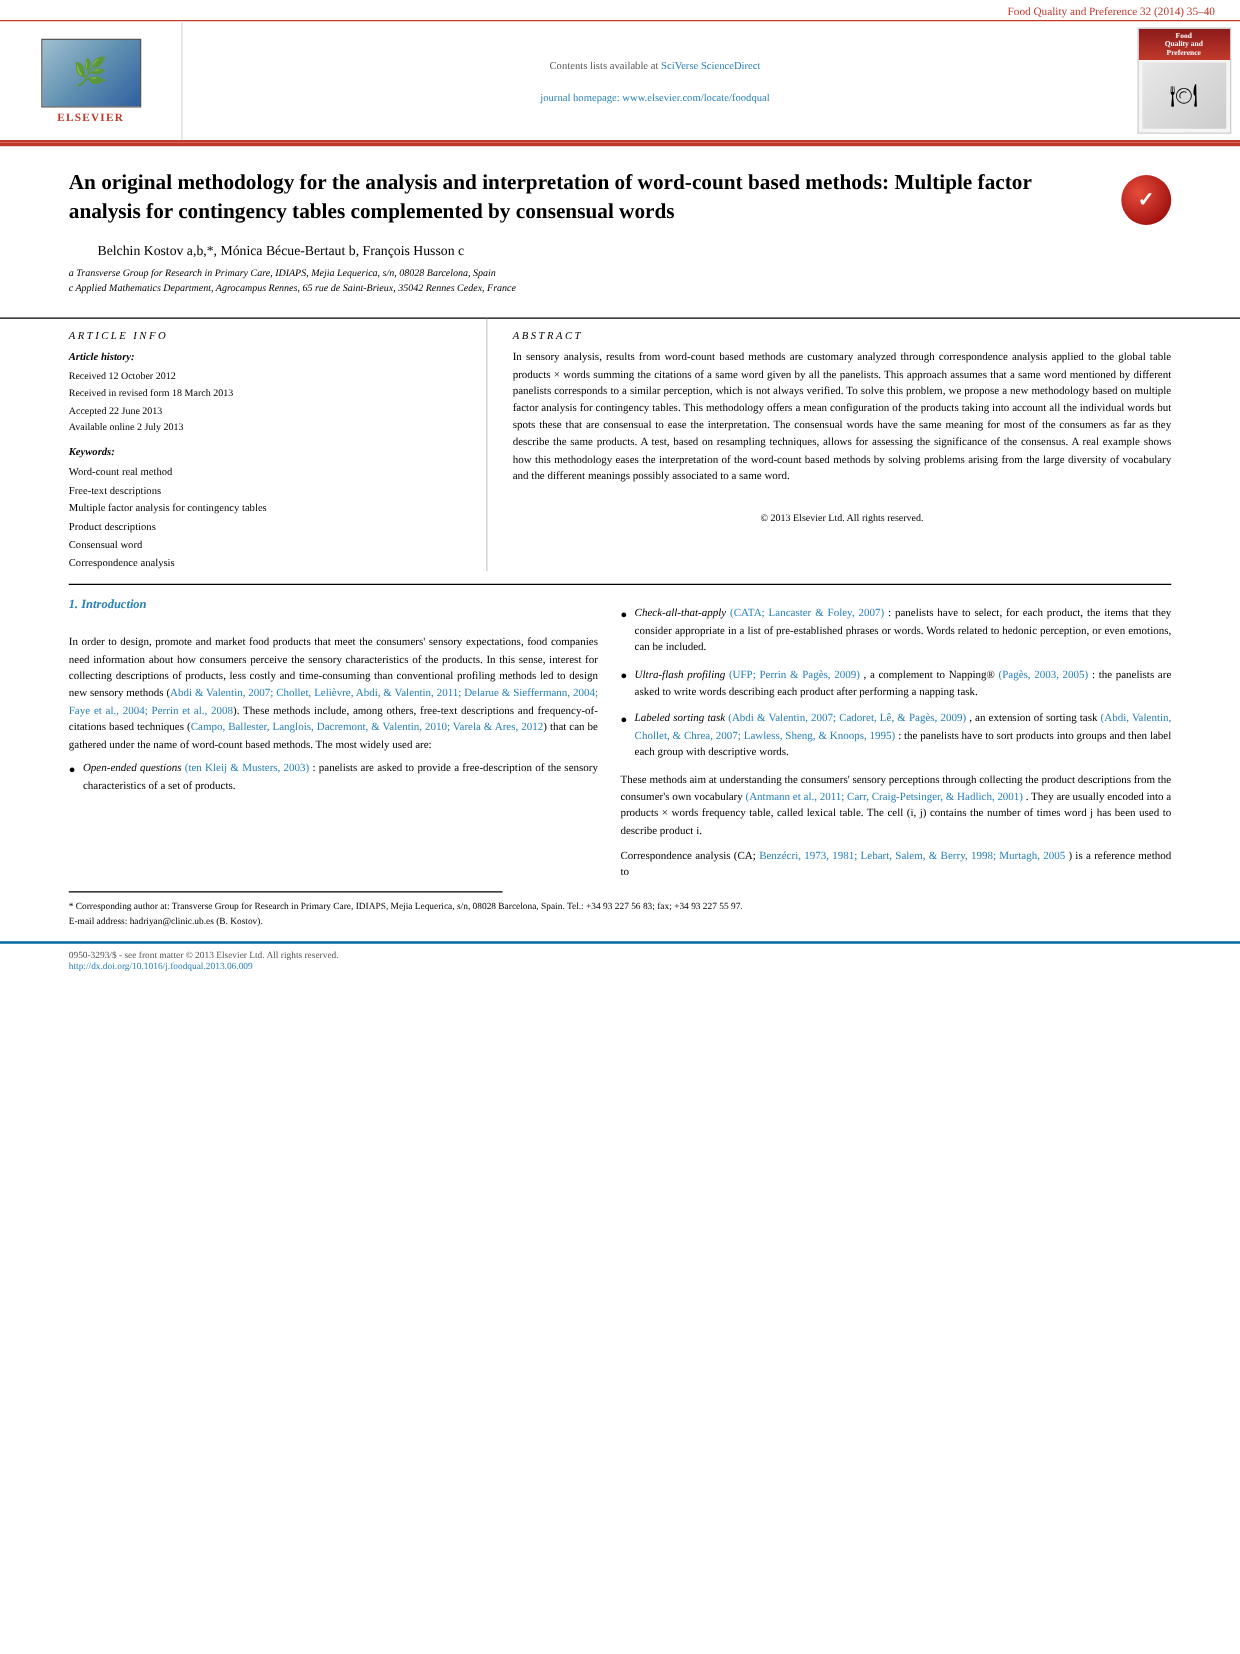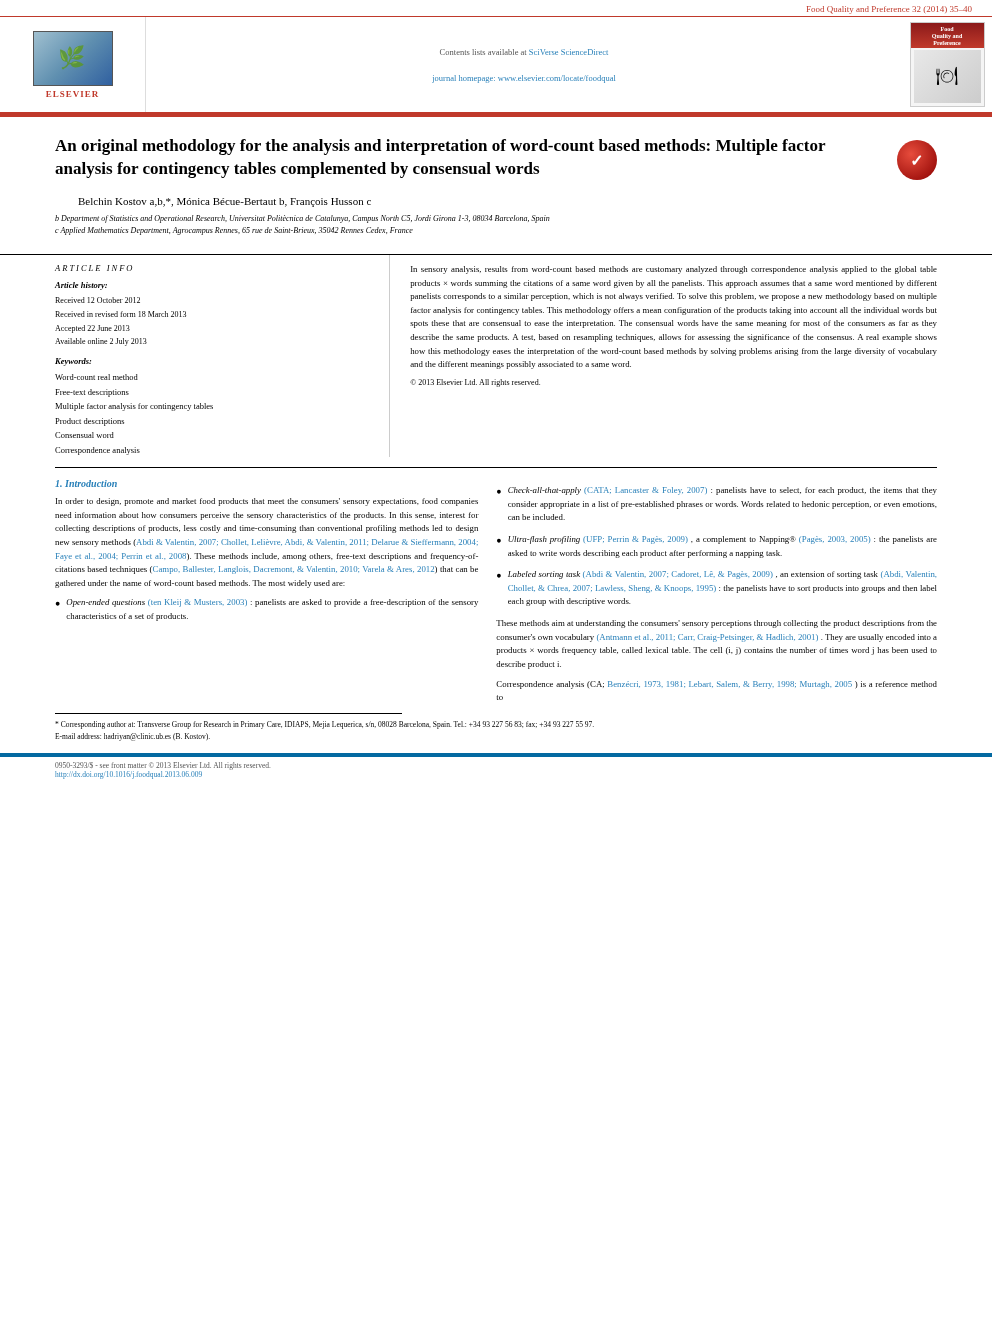--- a/index.html
+++ b/index.html
@@ -226,22 +226,22 @@
       line-height: 1.7;
     }
     .abstract-text {
       font-size: 8.8px;
       line-height: 1.55;
       color: #000;
       text-align: justify;
     }
     .copyright-line {
       font-size: 8px;
-      text-align: left;
-      margin-top: 6px;
+      text-align: center;
+      margin-top: 22px;
       color: #000;
     }
 
     
     .body-separator {
       height: 1px;
       background: #000;
       margin: 10px 55px;
     }
     .two-col-body {
@@ -253,21 +253,21 @@
       width: 48%;
     }
     .body-right {
       flex: 1;
     }
     .section-heading {
       font-size: 10px;
       font-weight: bold;
       font-style: italic;
       color: #2980b9;
-      margin-bottom: 6px;
+      margin-bottom: 18px;
     }
     .body-text {
       font-size: 8.8px;
       line-height: 1.55;
       text-align: justify;
       color: #000;
     }
     .body-text a, .inline-ref {
       color: #2980b9;
       text-decoration: none;
@@ -303,21 +303,21 @@
     }
     .footnote-text {
       font-size: 7.5px;
       line-height: 1.6;
       padding: 0 55px;
       color: #000;
     }
     .bottom-bar {
       margin-top: 10px;
       padding: 4px 55px;
-      border-top: 4px solid #0369a1;
+      border-top: 2px solid #0369a1;
       font-size: 7.5px;
       color: #555;
     }
     .bottom-bar a {
       color: #2980b9;
     }
   </style>
 </head>
 <body>
 
@@ -351,21 +351,21 @@
 
 <div class="red-separator"></div>
 
 <div class="article-title-section">
   <div class="article-title-text">
     <div class="article-title">An original methodology for the analysis and interpretation of word-count based methods: Multiple factor analysis for contingency tables complemented by consensual words</div>
     <div class="authors">
       <span>Belchin Kostov a,b,*, Mónica Bécue-Bertaut b, François Husson c</span>
     </div>
     <div class="affiliations">
-      <div>b Department of Statistics and Operational Research, Universitat Politècnica de Catalunya, Campus North C5, Jordi Girona 1-3, 08034 Barcelona, Spain</div>
+      <div>a Transverse Group for Research in Primary Care, IDIAPS, Mejia Lequerica, s/n, 08028 Barcelona, Spain</div>
       <div>c Applied Mathematics Department, Agrocampus Rennes, 65 rue de Saint-Brieux, 35042 Rennes Cedex, France</div>
     </div>
   </div>
   <div class="crossmark">✓</div>
 </div>
 
 <div class="two-col-header">
   <div class="col-left-header">
     <div class="section-label">ARTICLE INFO</div>
     <div class="article-info-content">
@@ -383,20 +383,21 @@
         <div>Word-count real method</div>
         <div>Free-text descriptions</div>
         <div>Multiple factor analysis for contingency tables</div>
         <div>Product descriptions</div>
         <div>Consensual word</div>
         <div>Correspondence analysis</div>
       </div>
     </div>
   </div>
   <div class="col-right-header">
+    <div class="section-label">ABSTRACT</div>
     <div class="abstract-text">In sensory analysis, results from word-count based methods are customary analyzed through correspondence analysis applied to the global table products × words summing the citations of a same word given by all the panelists. This approach assumes that a same word mentioned by different panelists corresponds to a similar perception, which is not always verified. To solve this problem, we propose a new methodology based on multiple factor analysis for contingency tables. This methodology offers a mean configuration of the products taking into account all the individual words but spots these that are consensual to ease the interpretation. The consensual words have the same meaning for most of the consumers as far as they describe the same products. A test, based on resampling techniques, allows for assessing the significance of the consensus. A real example shows how this methodology eases the interpretation of the word-count based methods by solving problems arising from the large diversity of vocabulary and the different meanings possibly associated to a same word.</div>
     <div class="copyright-line">© 2013 Elsevier Ltd. All rights reserved.</div>
   </div>
 </div>
 
 <div class="body-separator"></div>
 
 <div class="two-col-body">
 
   <div class="body-left">

